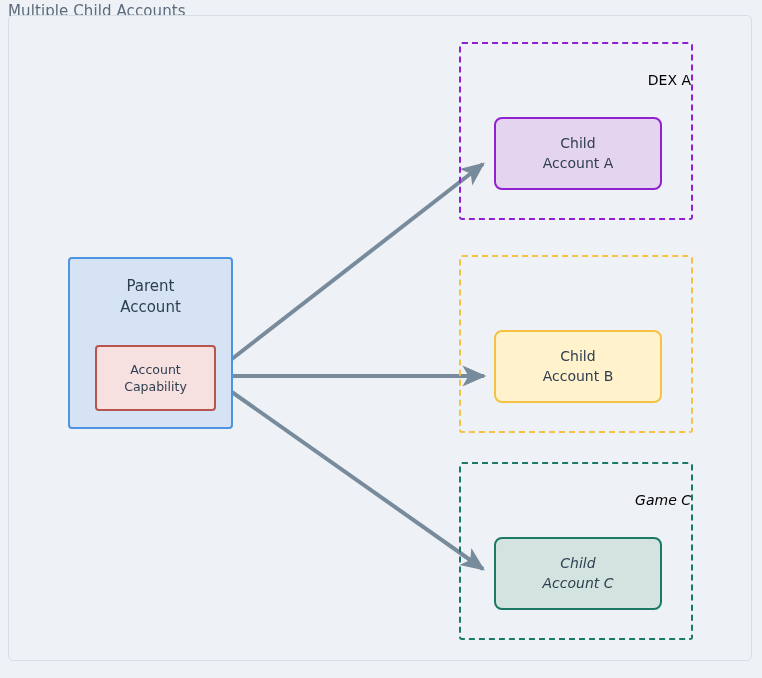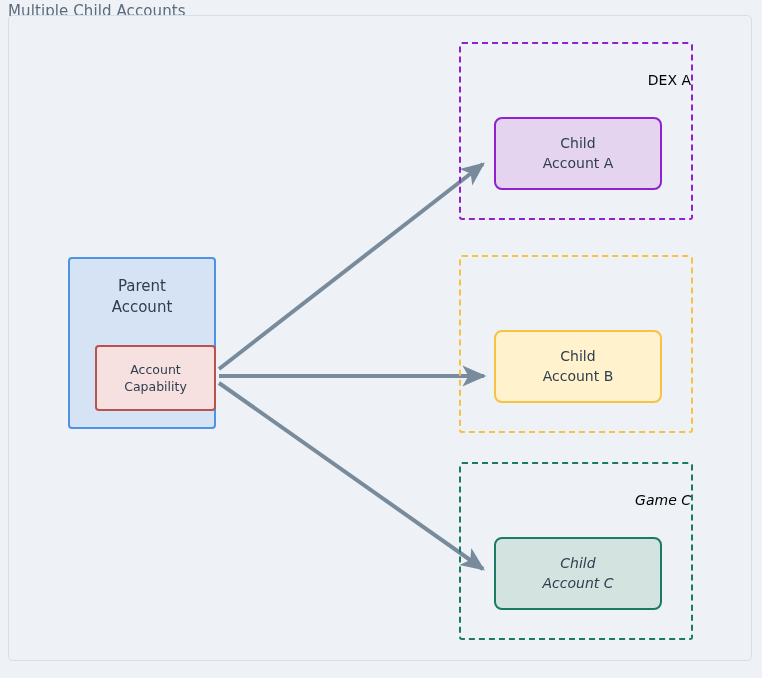--- a/index.html
+++ b/index.html
@@ -46,21 +46,21 @@
     justify-content: center;
     text-align: center;
     color: #2f3e4f;
     line-height: 1.38;
   }
 
   
   #parent-account {
     left: 68px;
     top: 257px;
-    width: 148px;
+    width: 165px;
     height: 172px;
     background: #d5e3f5;
     border: 2px solid #4d94e3;
     border-radius: 4px;
     justify-content: flex-start;
     padding-top: 17px;
     font-size: 15px;
   }
   #parent-account .node-label { white-space: pre-line; }
 

